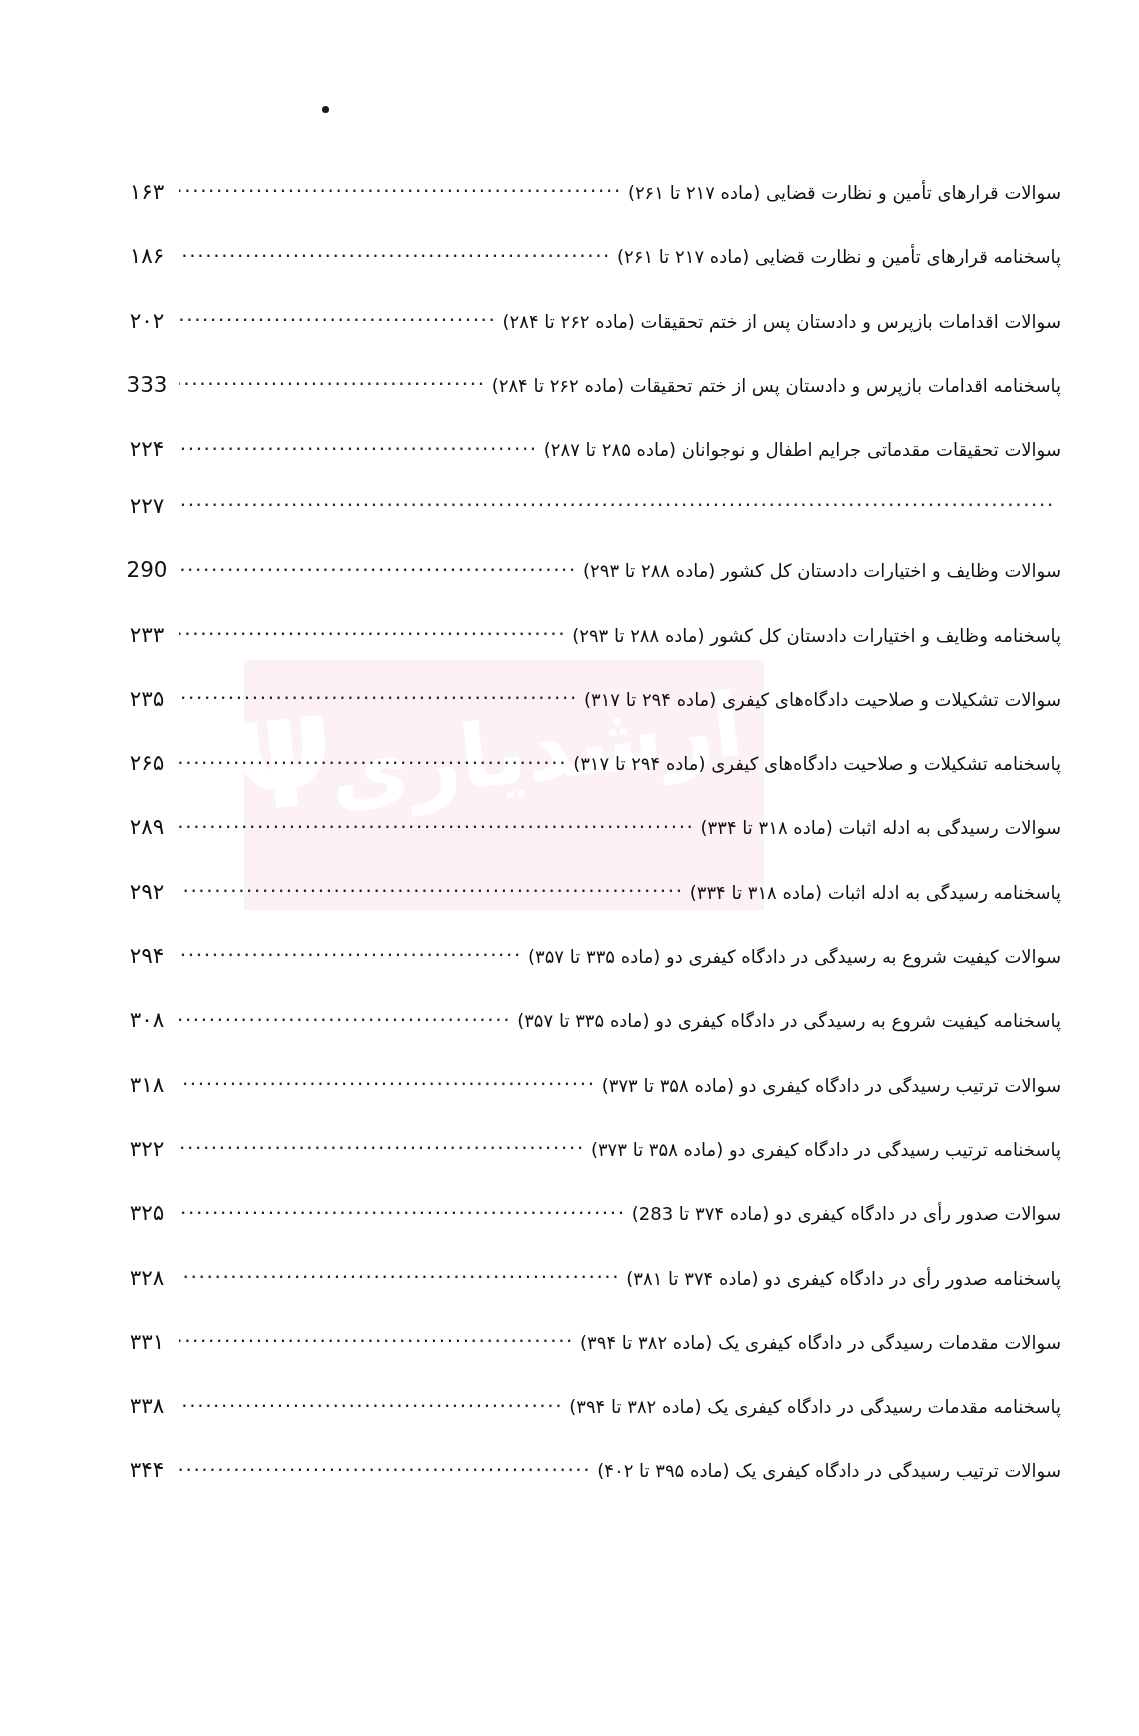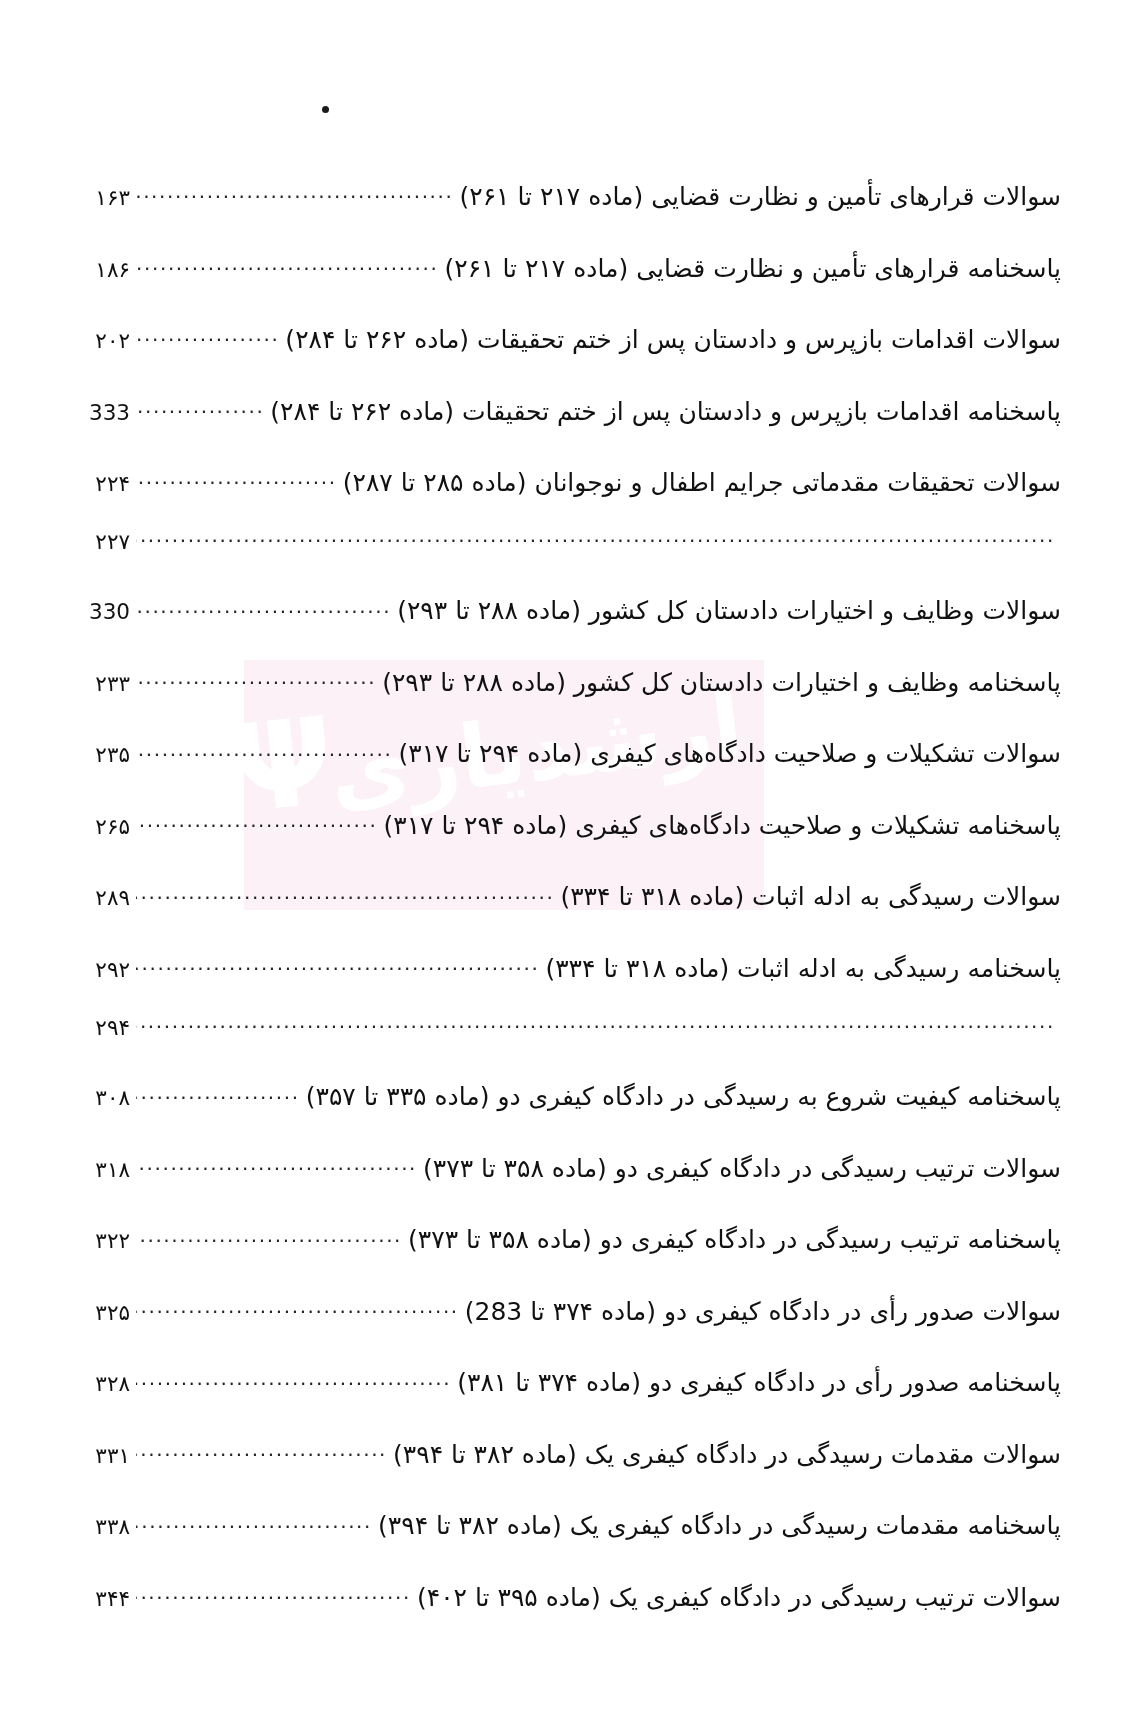--- a/index.html
+++ b/index.html
@@ -92,21 +92,21 @@
     width: 100%;
     margin-bottom: 29.5px;
     direction: rtl;
     font-size: 21.5px;
     line-height: 1.2;
     white-space: nowrap;
   }
 
   .toc-title {
     flex: 0 0 auto;
-    font-size: 25px;
+    font-size: 18px;
     color: #111111;
     margin-top: 12px;
   }
 
   .toc-dots {
     flex: 1 1 auto;
     overflow: hidden;
     margin: 0 6px 0 6px;
     position: relative;
     height: 1em;
@@ -120,21 +120,22 @@
     letter-spacing: 1.6px;
     color: #222;
     white-space: nowrap;
   }
 
   .toc-page {
     flex: 0 0 auto;
     font-size: 21.5px;
     color: #111111;
     min-width: 52px;
-    text-align: right;
+    text-align: center;
+    margin-left: 43px;
   }
 </style>
 </head>
 <body>
 
 <div class="page">
 
   <div class="top-dot"></div>
 
   <div class="watermark">
@@ -169,21 +170,21 @@
         <span class="toc-dots"></span>
         <span class="toc-page">۲۲۴</span>
       </div>
       <div class="toc-row">
         <span class="toc-dots"></span>
         <span class="toc-page">۲۲۷</span>
       </div>
       <div class="toc-row">
         <span class="toc-title">سوالات وظایف و اختیارات دادستان کل کشور (ماده ۲۸۸ تا ۲۹۳)</span>
         <span class="toc-dots"></span>
-        <span class="toc-page">330</span>
+        <span class="toc-page">290</span>
       </div>
       <div class="toc-row">
         <span class="toc-title">پاسخنامه وظایف و اختیارات دادستان کل کشور (ماده ۲۸۸ تا ۲۹۳)</span>
         <span class="toc-dots"></span>
         <span class="toc-page">۲۳۳</span>
       </div>
       <div class="toc-row">
         <span class="toc-title">سوالات تشکیلات و صلاحیت دادگاه‌های کیفری (ماده ۲۹۴ تا ۳۱۷)</span>
         <span class="toc-dots"></span>
         <span class="toc-page">۲۳۵</span>
@@ -197,20 +198,21 @@
         <span class="toc-title">سوالات رسیدگی به ادله اثبات (ماده ۳۱۸ تا ۳۳۴)</span>
         <span class="toc-dots"></span>
         <span class="toc-page">۲۸۹</span>
       </div>
       <div class="toc-row">
         <span class="toc-title">پاسخنامه رسیدگی به ادله اثبات (ماده ۳۱۸ تا ۳۳۴)</span>
         <span class="toc-dots"></span>
         <span class="toc-page">۲۹۲</span>
       </div>
       <div class="toc-row">
+        <span class="toc-title">سوالات کیفیت شروع به رسیدگی در دادگاه کیفری دو (ماده ۳۳۵ تا ۳۵۷)</span>
         <span class="toc-dots"></span>
         <span class="toc-page">۲۹۴</span>
       </div>
       <div class="toc-row">
         <span class="toc-title">پاسخنامه کیفیت شروع به رسیدگی در دادگاه کیفری دو (ماده ۳۳۵ تا ۳۵۷)</span>
         <span class="toc-dots"></span>
         <span class="toc-page">۳۰۸</span>
       </div>
       <div class="toc-row">
         <span class="toc-title">سوالات ترتیب رسیدگی در دادگاه کیفری دو (ماده ۳۵۸ تا ۳۷۳)</span>

